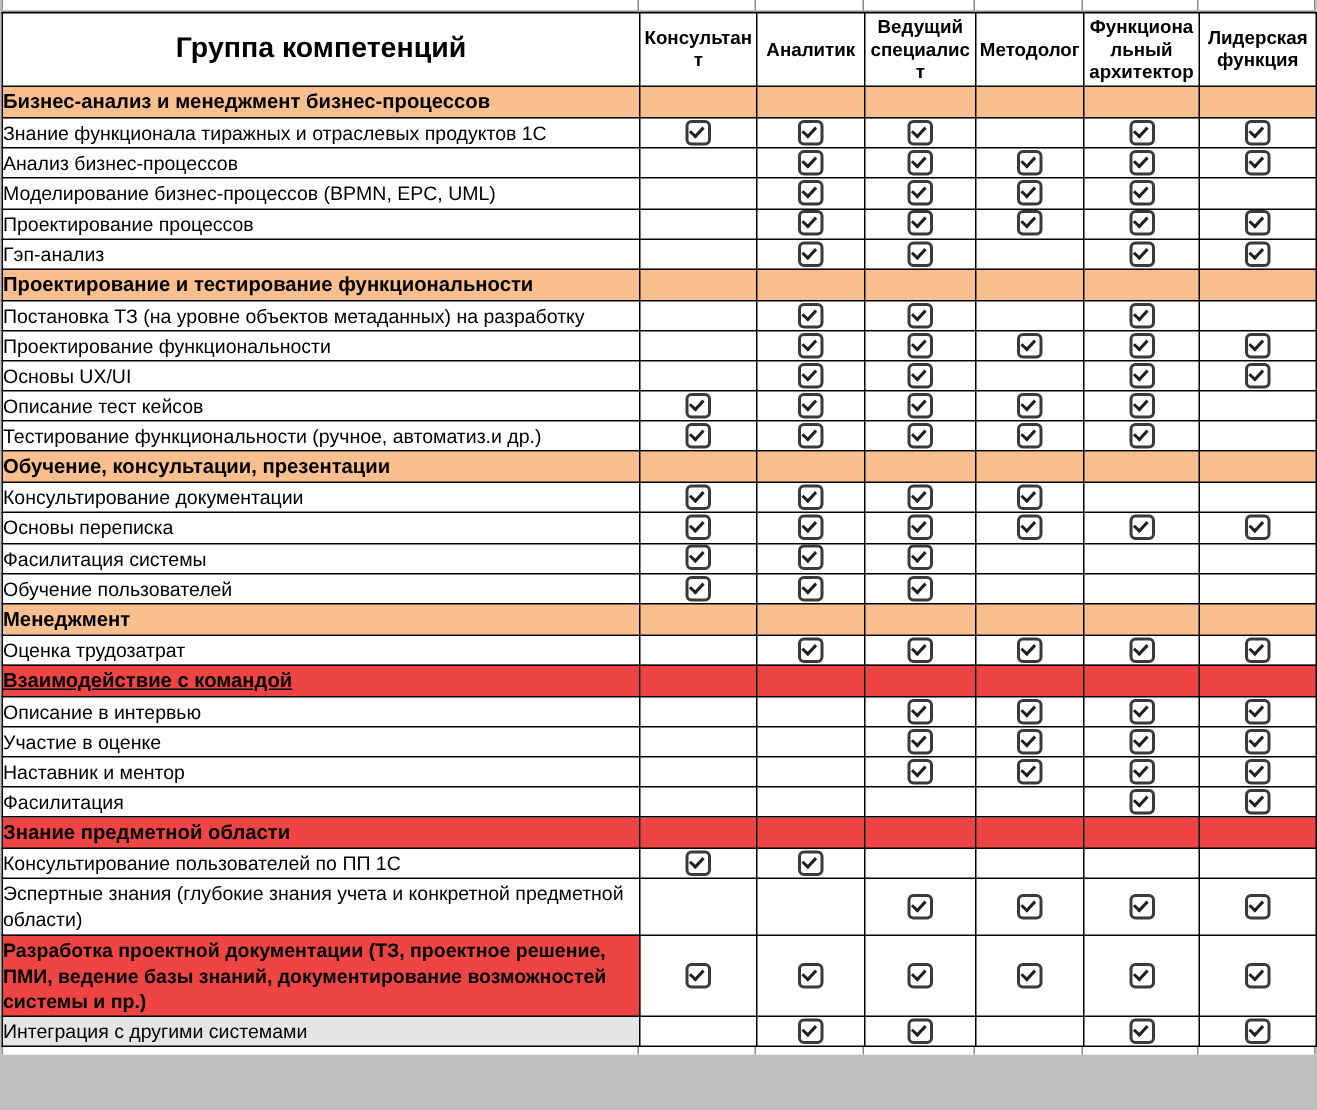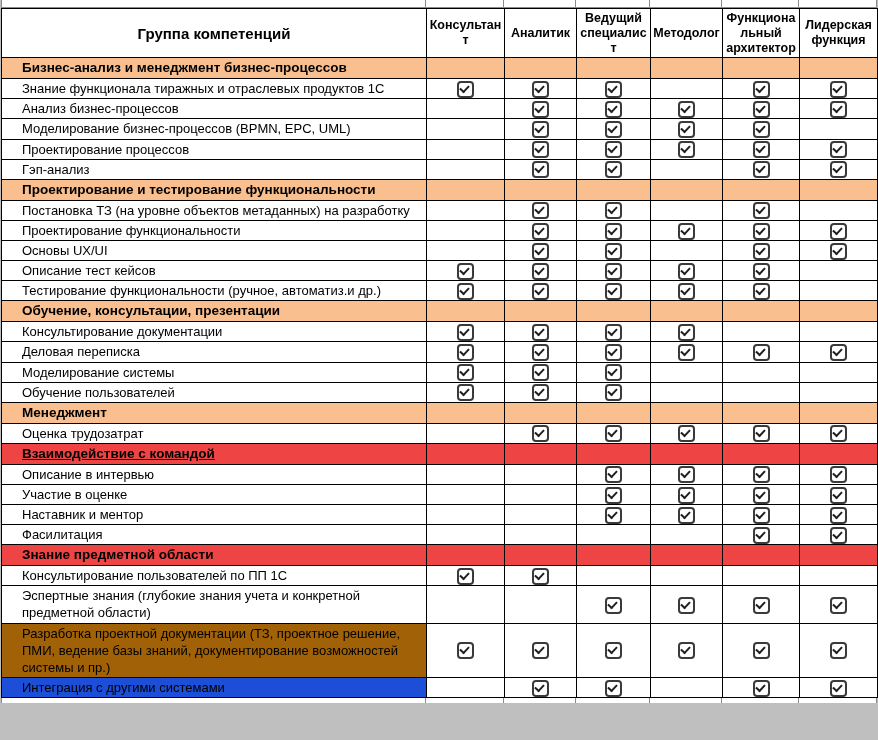--- a/index.html
+++ b/index.html
@@ -12,35 +12,35 @@
   .strip{display:flex;width:876px;background:#fff;}
   .strip-top{height:7px;border-bottom:1px solid #8a8a8a;}
   .strip-bottom{height:5px;}
   .strip .sc{box-sizing:border-box;height:100%;border-right:1px solid #8a8a8a;}
   .strip .sc:first-child{border-left:1px solid #8a8a8a;}
 
   table{border-collapse:collapse;table-layout:fixed;width:876px;background:#fff;}
   th,td{border:1px solid #000;box-sizing:border-box;}
   thead tr{height:48px;}
   th{font-weight:bold;color:#000;text-align:center;vertical-align:middle;background:#fff;}
-  .group-th{font-size:15px;}
+  .group-th{font-size:19px;}
   .role-th{font-size:12.5px;line-height:1.18;padding:2px 1px;overflow-wrap:anywhere;word-break:break-word;}
 
   tbody tr{height:19.5px;}
-  td.label{font-size:13px;color:#000;padding:1px 3px 1px 20px;line-height:1.32;vertical-align:middle;}
+  td.label{font-size:13px;color:#000;padding:1px 3px 1px 0;line-height:1.32;vertical-align:middle;}
   td.check{text-align:center;vertical-align:middle;padding:0;}
 
   tr.section td{border:1px solid #000;}
   tr.section td.label{font-weight:bold;font-size:13.5px;}
 
   .bg-orange{background:#FABF8F;}
   .bg-yellow{background:#ef4444;text-decoration:underline;}
   .bg-green{background:#ef4444;}
-  .label-gold{background:#a16207;font-weight:normal;}
-  .label-darkorange{background:#1d4ed8;color:#000;}
+  .label-gold{background:#ef4444;font-weight:bold;}
+  .label-darkorange{background:#e5e5e5;color:#000;}
 
   .cb{
     display:inline-block;width:13px;height:13px;
     border:2px solid #3a3a3a;border-radius:4px;background:#fff;
     position:relative;vertical-align:middle;
   }
   .cb::after{
     content:"";position:absolute;left:1px;top:2px;width:7px;height:4px;
     border-left:2px solid #1f1f1f;border-bottom:2px solid #1f1f1f;
     transform:rotate(-47deg);
@@ -203,30 +203,30 @@
         <tr>
           <td class="label">Консультирование документации</td>
           <td class="check"><span class="cb"></span></td>
           <td class="check"><span class="cb"></span></td>
           <td class="check"><span class="cb"></span></td>
           <td class="check"><span class="cb"></span></td>
           <td class="check"></td>
           <td class="check"></td>
         </tr>
         <tr>
-          <td class="label">Деловая переписка</td>
-          <td class="check"><span class="cb"></span></td>
-          <td class="check"><span class="cb"></span></td>
-          <td class="check"><span class="cb"></span></td>
-          <td class="check"><span class="cb"></span></td>
-          <td class="check"><span class="cb"></span></td>
-          <td class="check"><span class="cb"></span></td>
-        </tr>
-        <tr>
-          <td class="label">Моделирование системы</td>
+          <td class="label">Основы переписка</td>
+          <td class="check"><span class="cb"></span></td>
+          <td class="check"><span class="cb"></span></td>
+          <td class="check"><span class="cb"></span></td>
+          <td class="check"><span class="cb"></span></td>
+          <td class="check"><span class="cb"></span></td>
+          <td class="check"><span class="cb"></span></td>
+        </tr>
+        <tr>
+          <td class="label">Фасилитация системы</td>
           <td class="check"><span class="cb"></span></td>
           <td class="check"><span class="cb"></span></td>
           <td class="check"><span class="cb"></span></td>
           <td class="check"></td>
           <td class="check"></td>
           <td class="check"></td>
         </tr>
         <tr>
           <td class="label">Обучение пользователей</td>
           <td class="check"><span class="cb"></span></td>

